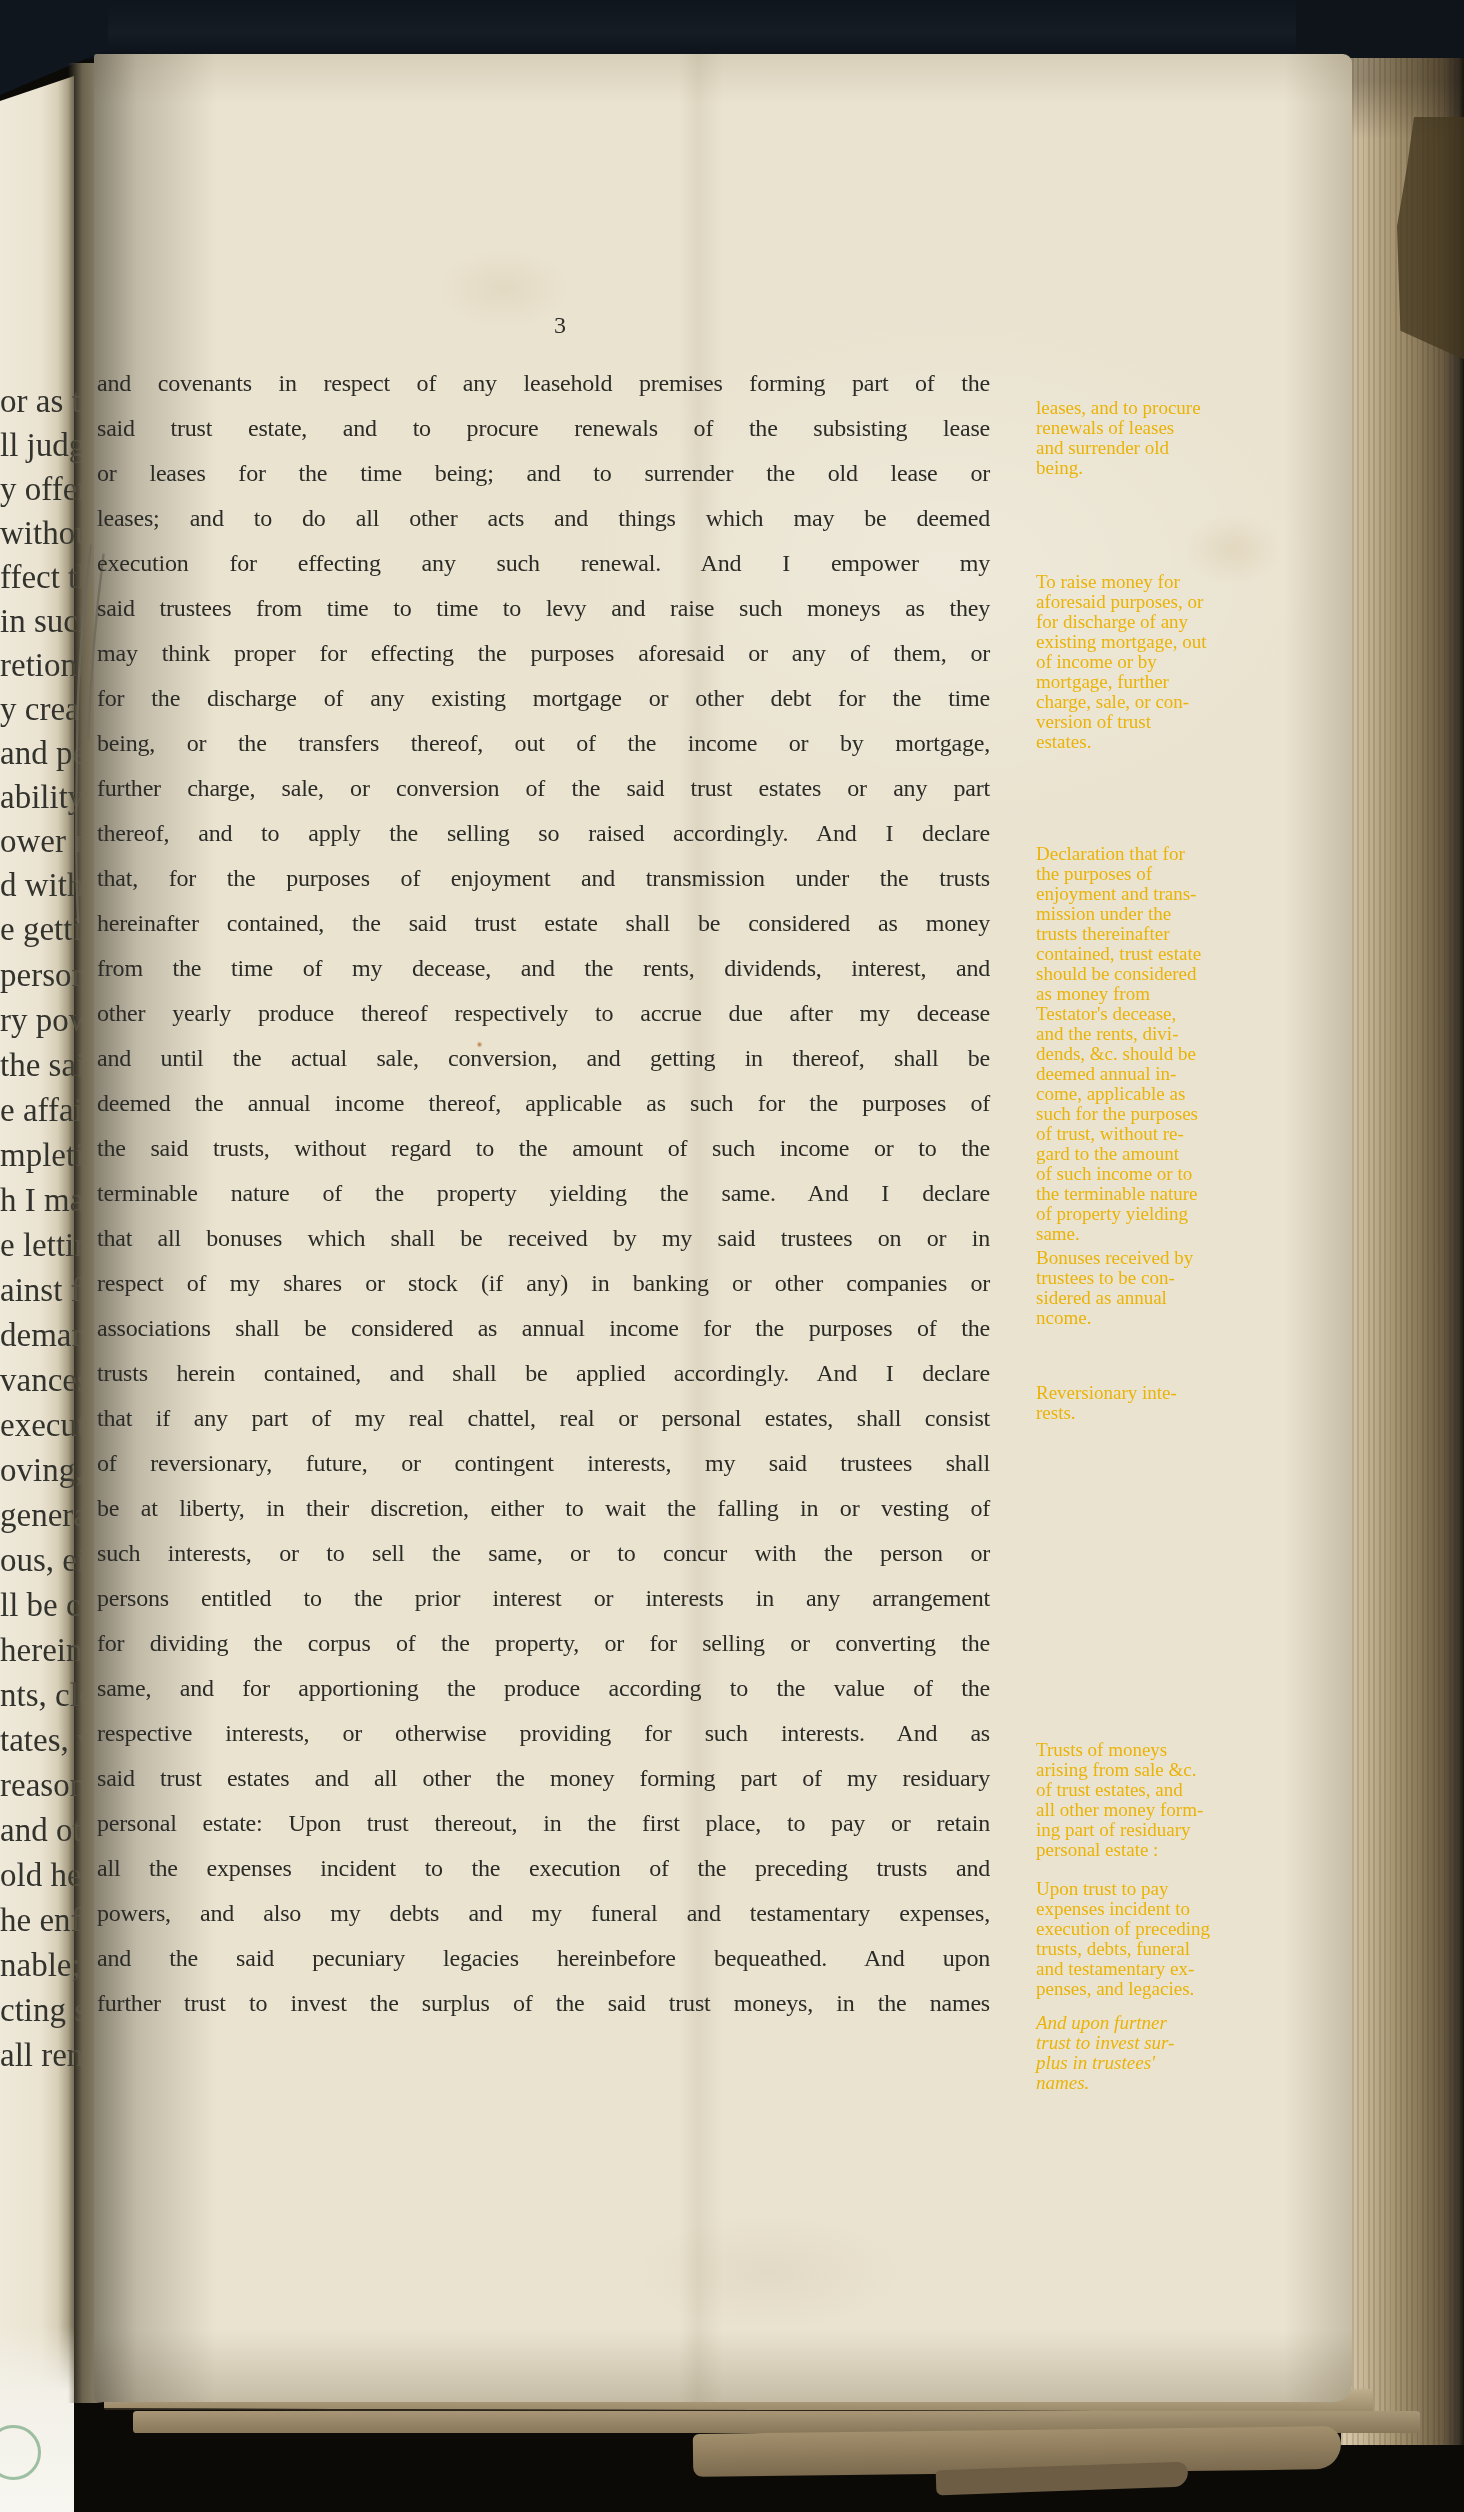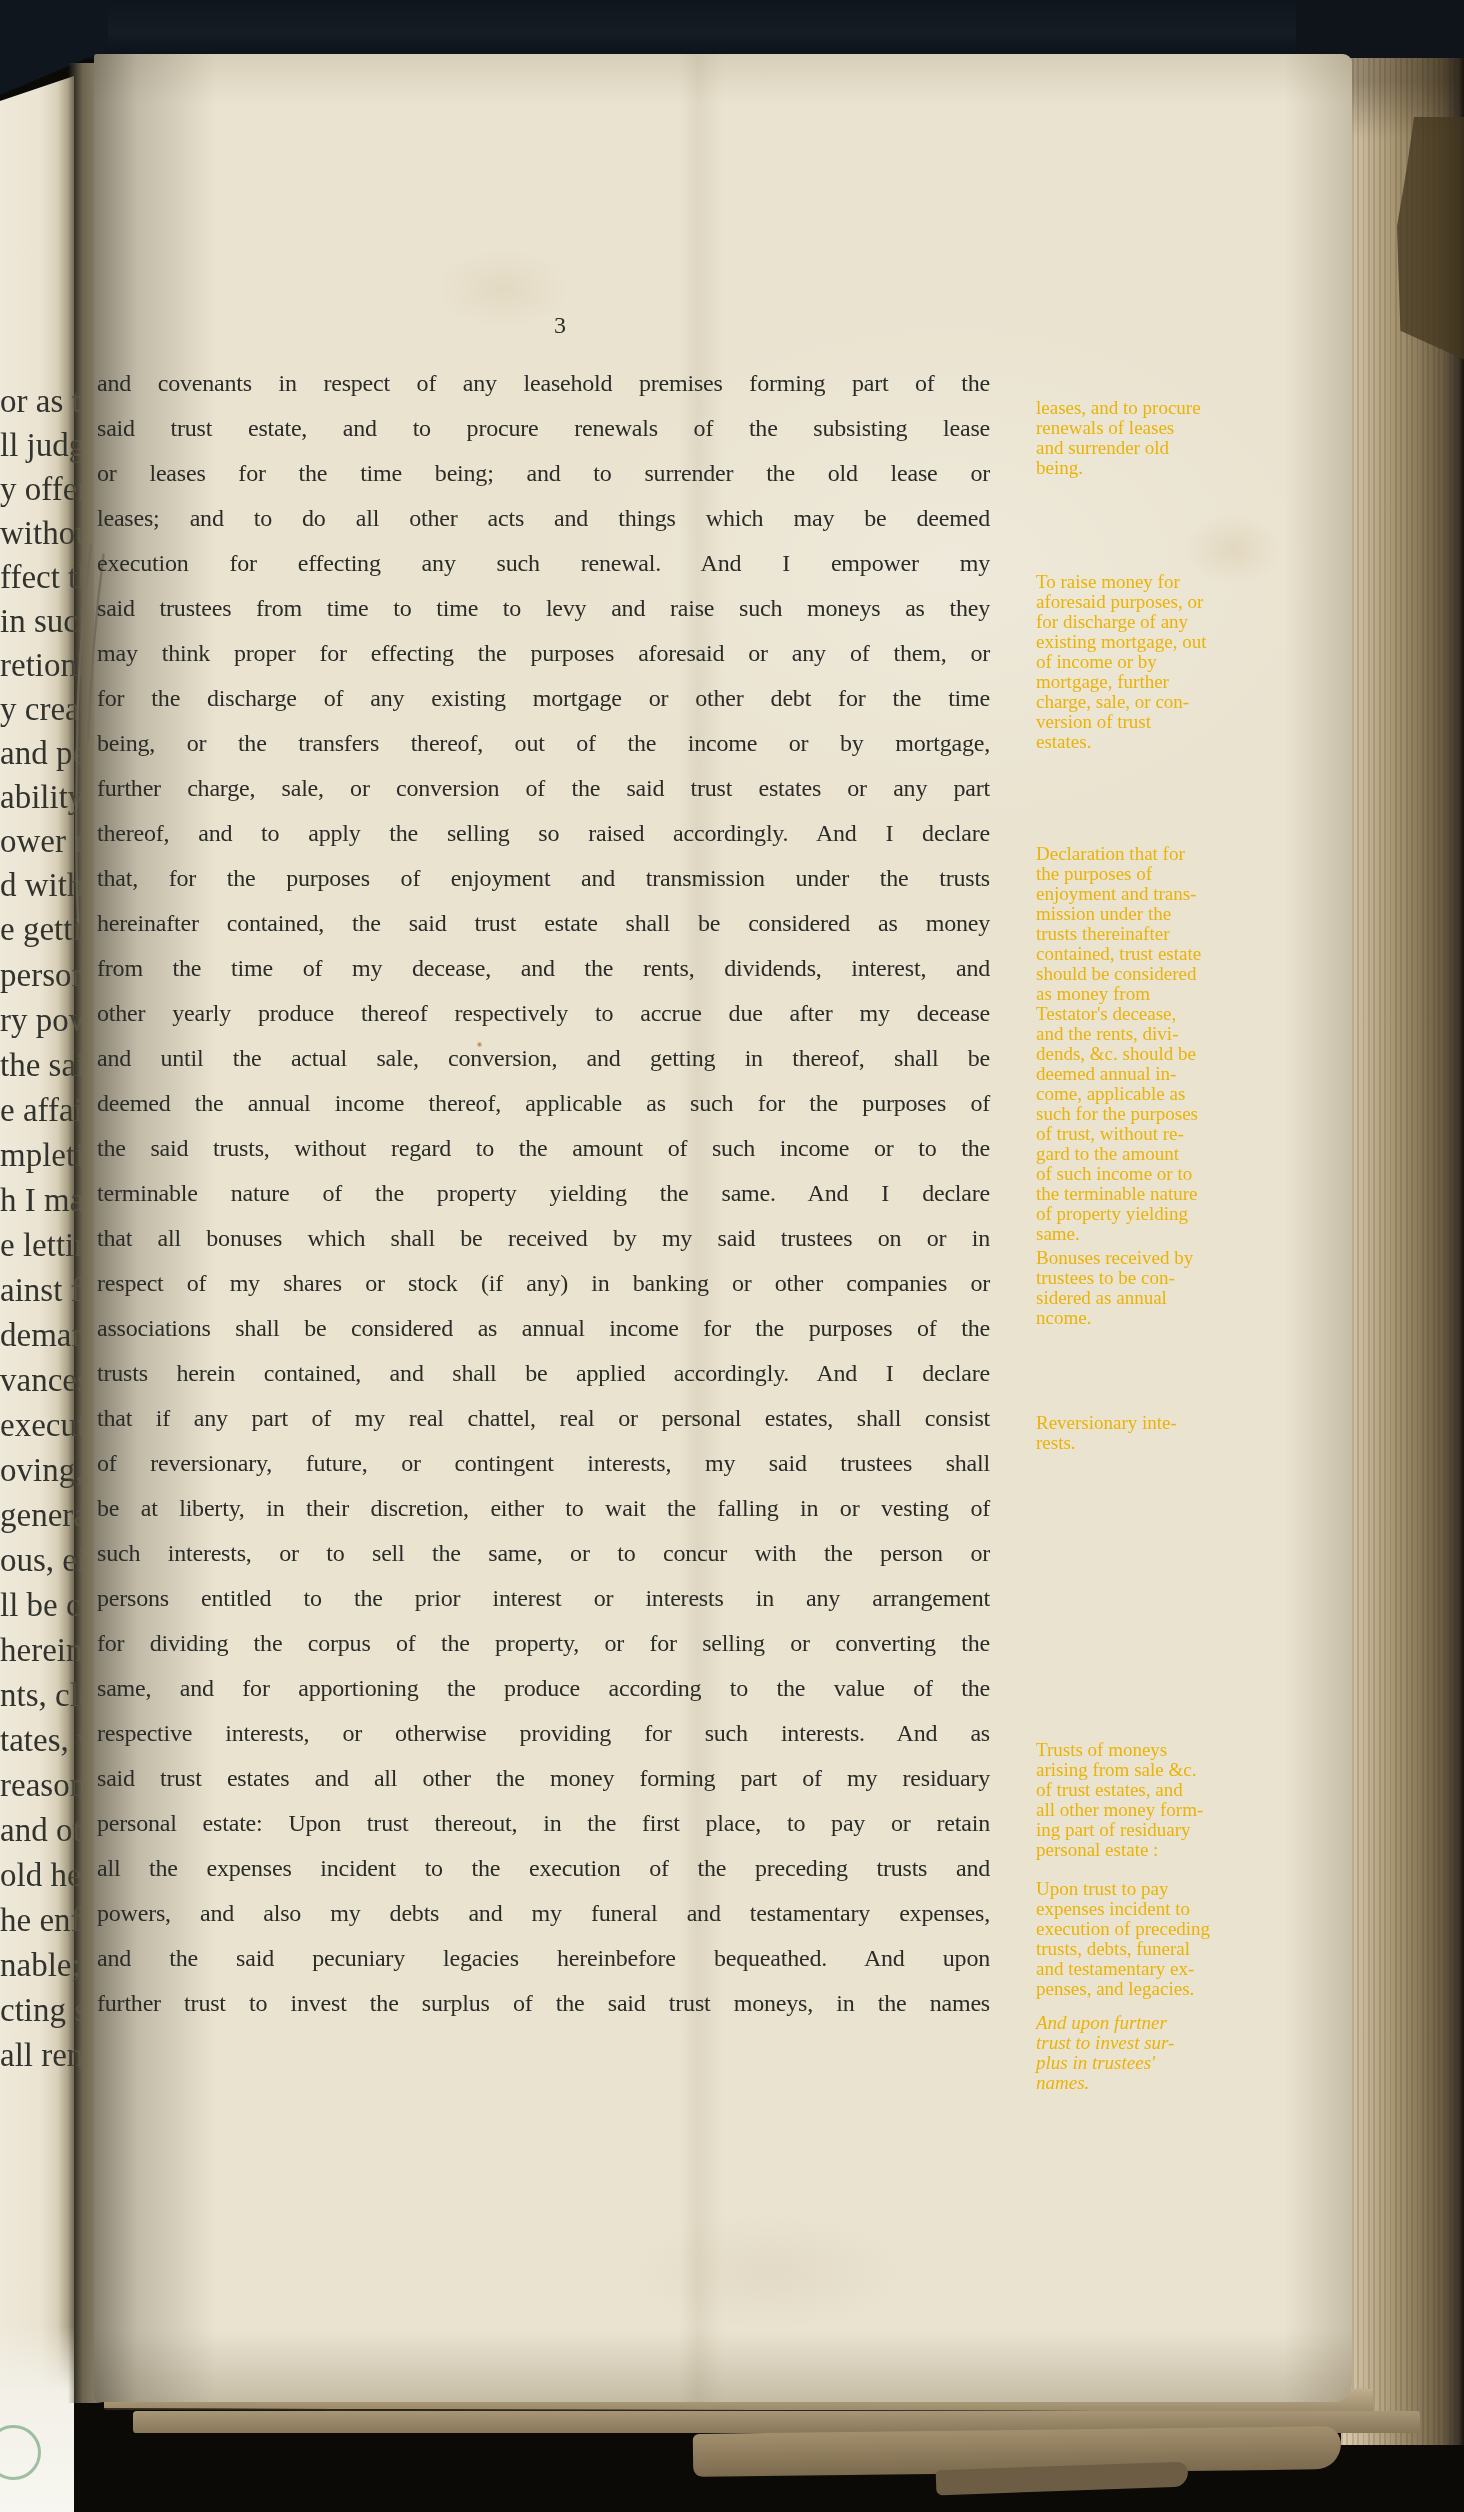--- a/index.html
+++ b/index.html
@@ -82,21 +82,21 @@
 
   
   .page-number{position:absolute;left:506px;top:312px;width:108px;text-align:center;
     font-size:24px;color:#2d2d29;}
   .body-text{position:absolute;left:97px;top:361px;width:893px;color:#2b2b27;
     font-size:24px;line-height:45px;letter-spacing:-0.2px;}
   .body-line{height:45px;text-align:justify;text-align-last:justify;white-space:nowrap;}
   .margin-note{position:absolute;left:1012px;width:236px;color:#eab308;
     font-size:19px;line-height:20px;margin-left:24px;}
   .mn-1{top:398px;} .mn-2{top:572px;} .mn-3{top:844px;} .mn-4{top:1248px;}
-  .mn-5{top:1413px;} .mn-6{top:1740px;} .mn-7{top:1879px;} .mn-8{top:2013px;font-style:italic;}
+  .mn-5{top:1383px;} .mn-6{top:1740px;} .mn-7{top:1879px;} .mn-8{top:2013px;font-style:italic;}
 </style>
 </head>
 <body>
 
 <div class="scene">
 
   <div class="cover-band"></div>
   <div class="cover-wedge-left"></div>
   <div class="cover-block-right"></div>
 

